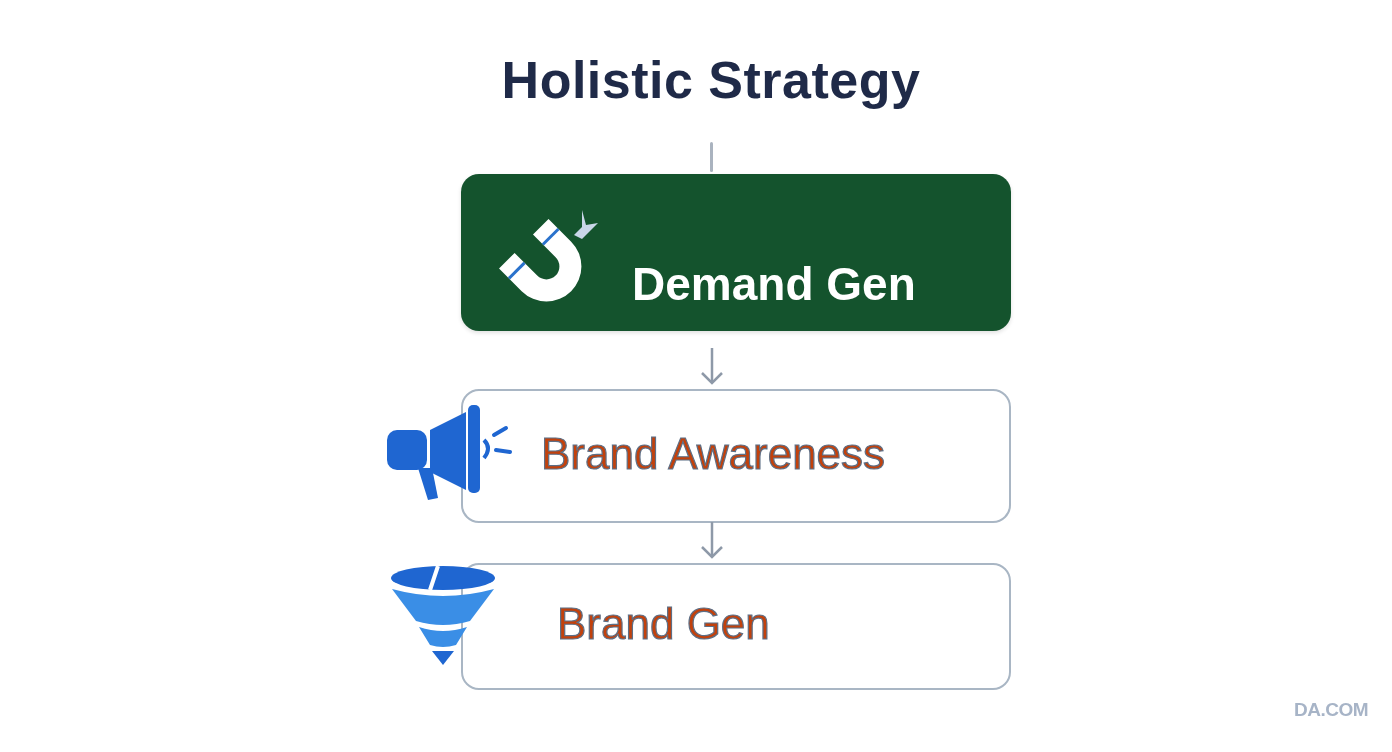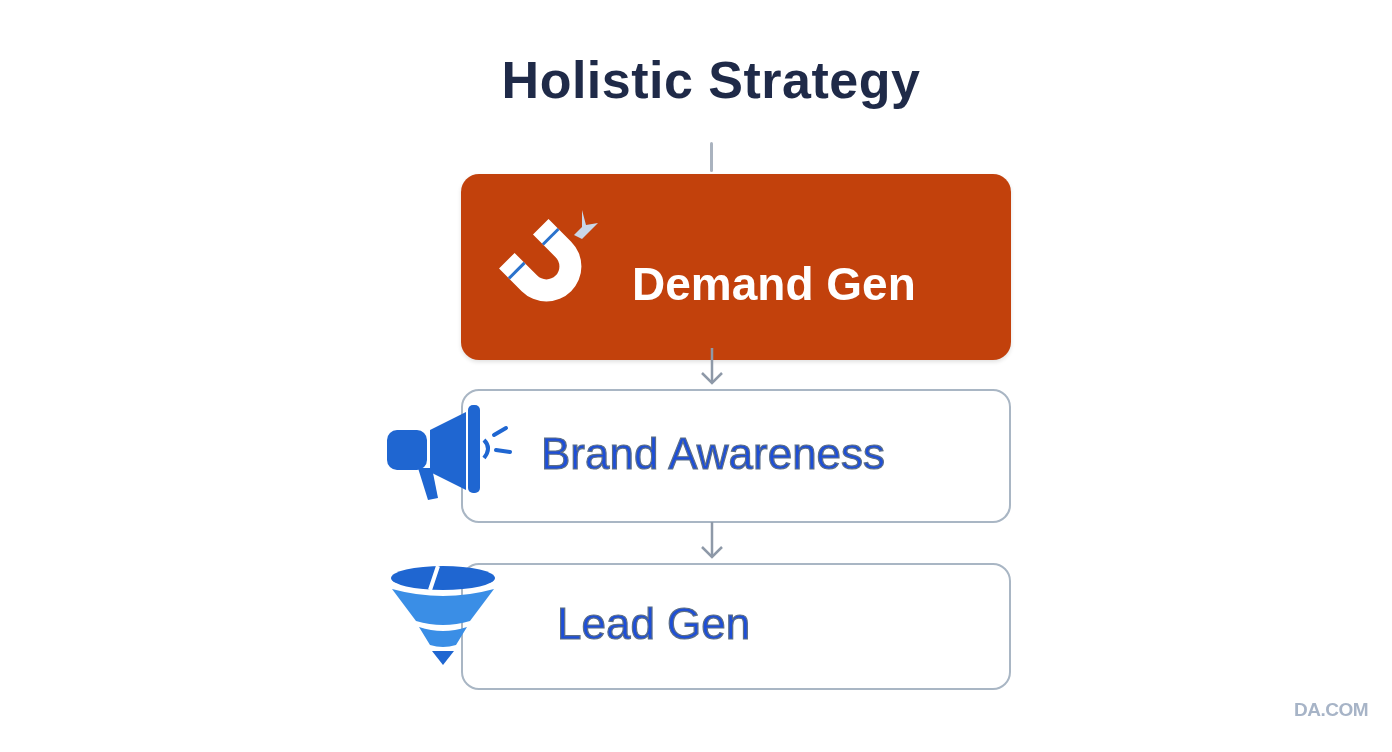--- a/index.html
+++ b/index.html
@@ -14,34 +14,34 @@
       color: #1f2a48; letter-spacing: 0.5px;
     }
     .vline {
       position: absolute; width: 3px; background: #aab3bf; border-radius: 2px;
     }
     .box {
       position: absolute; left: 461px; width: 550px; box-sizing: border-box;
       border-radius: 18px;
     }
     .box-primary {
-      top: 174px; height: 186px; background: #c2410c;
+      top: 174px; height: 157px; background: #14532d;
       box-shadow: 0 2px 4px rgba(0,0,0,0.12);
     }
     .box-outline {
       background: #ffffff; border: 2.5px solid #a9b6c4;
     }
     .box-brand { top: 389px; height: 134px; }
     .box-lead { top: 563px; height: 127px; }
     .box-label {
       position: absolute; font-weight: 700; white-space: nowrap;
     }
     .label-primary { left: 171px; top: 83px; font-size: 46px; color: #ffffff; }
     .label-outline {
-      font-size: 44px; font-weight: 400; color: #1d4ed8; text-align: center;
+      font-size: 44px; font-weight: 400; color: #c2410c; text-align: center;
       -webkit-text-stroke: 1.2px #5d6f86;
     }
     .label-brand { left: 78px; top: 38px; }
     .label-lead { left: 94px; top: 34px; }
     .arrow { position: absolute; }
     .icon { position: absolute; }
     .watermark {
       position: absolute; left: 1266px; top: 699px;
       font-size: 19px; font-weight: 700; color: #a7b4c7; letter-spacing: -0.5px; margin-left: 28px;
     }
@@ -84,21 +84,21 @@
   <line x1="110" y1="35" x2="122" y2="28" stroke="#1f66d1" stroke-width="4" stroke-linecap="round"></line>
   <line x1="112" y1="50" x2="126" y2="52" stroke="#1f66d1" stroke-width="4" stroke-linecap="round"></line>
 </svg>
 
 <svg class="arrow" style="left:697px; top:522px;" width="30" height="40" viewBox="0 0 30 40">
   <line x1="15" y1="0" x2="15" y2="35" stroke="#8e99a8" stroke-width="2.5"></line>
   <polyline points="5,25 15,35 25,25" fill="none" stroke="#8e99a8" stroke-width="2.5"></polyline>
 </svg>
 
 <div class="box box-outline box-lead">
-  <span class="box-label label-outline label-lead">Lead Gen</span>
+  <span class="box-label label-outline label-lead">Brand Gen</span>
 </div>
 
 <svg class="icon" style="left:388px; top:563px;" width="112" height="105" viewBox="0 0 112 105">
   <ellipse cx="55" cy="15" rx="52" ry="12" fill="#1f66d1"></ellipse>
   <line x1="50" y1="3" x2="42" y2="27" stroke="#ffffff" stroke-width="4"></line>
   <path d="M4 26 Q55 40 106 26 L82 58 Q55 66 28 58 Z" fill="#3a8ee6"></path>
   <path d="M31 64 Q55 72 79 64 L68 82 Q55 86 42 82 Z" fill="#3a8ee6"></path>
   <path d="M44 88 L66 88 L55 102 Z" fill="#1f66d1"></path>
 </svg>
 

